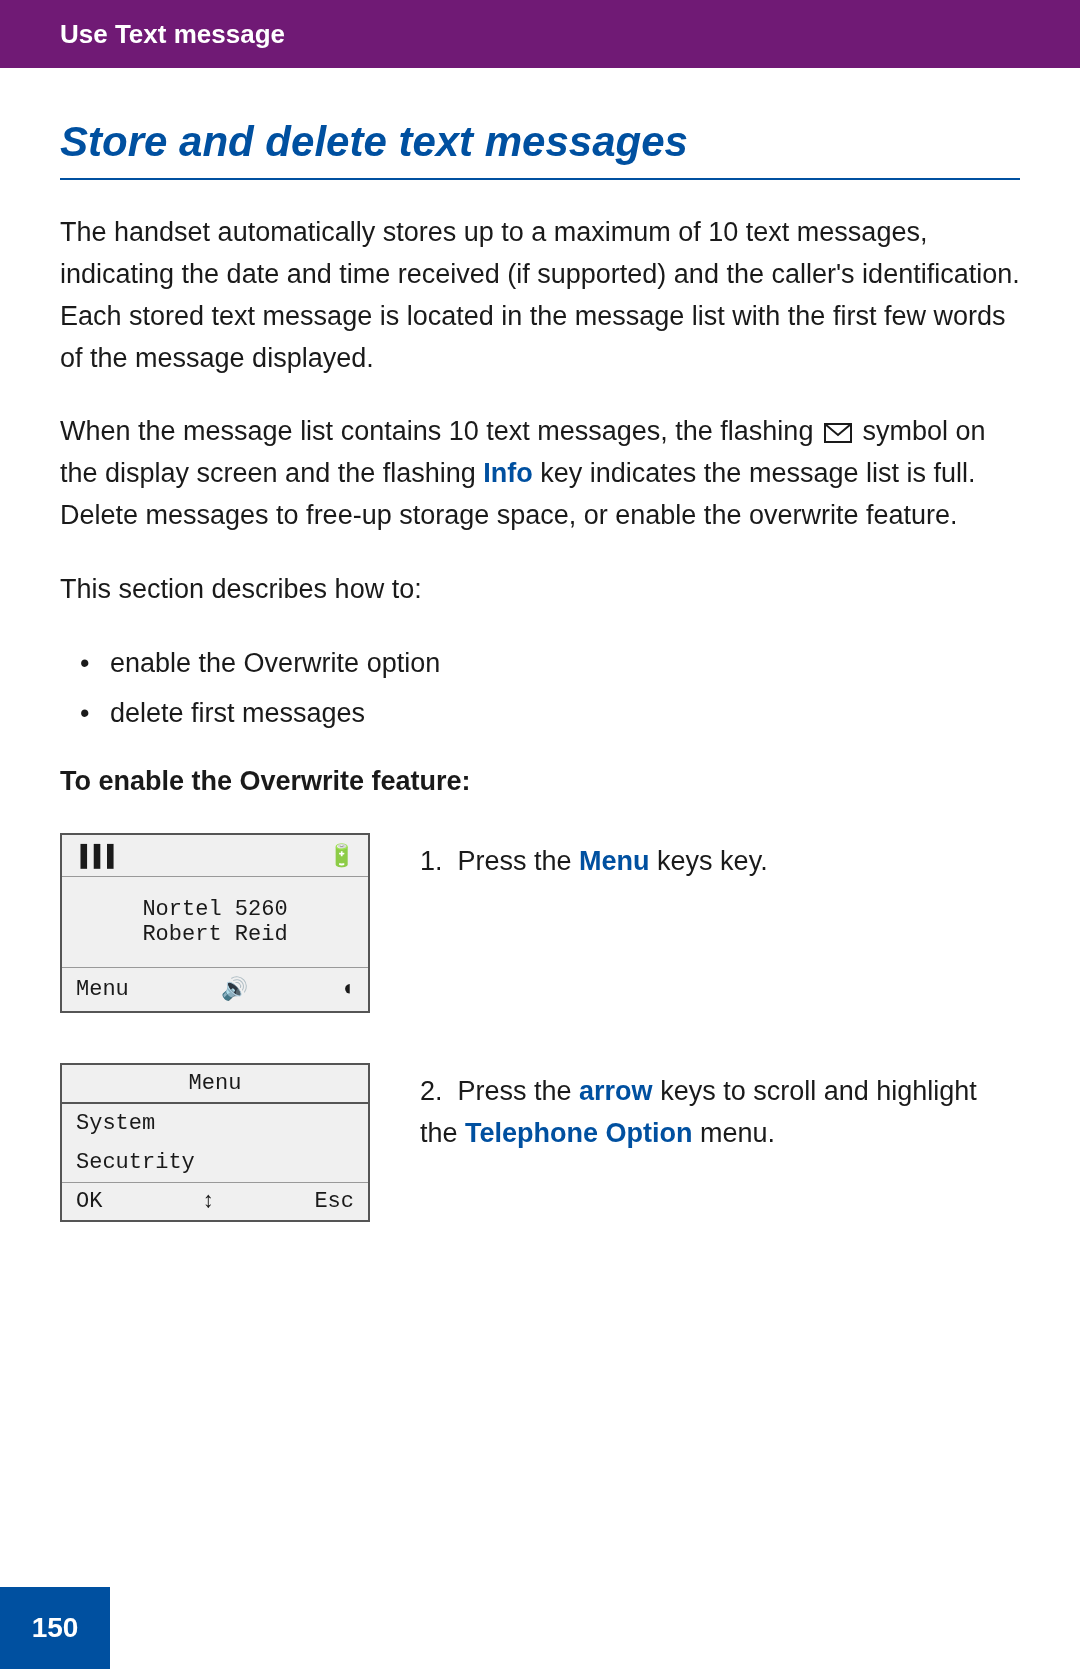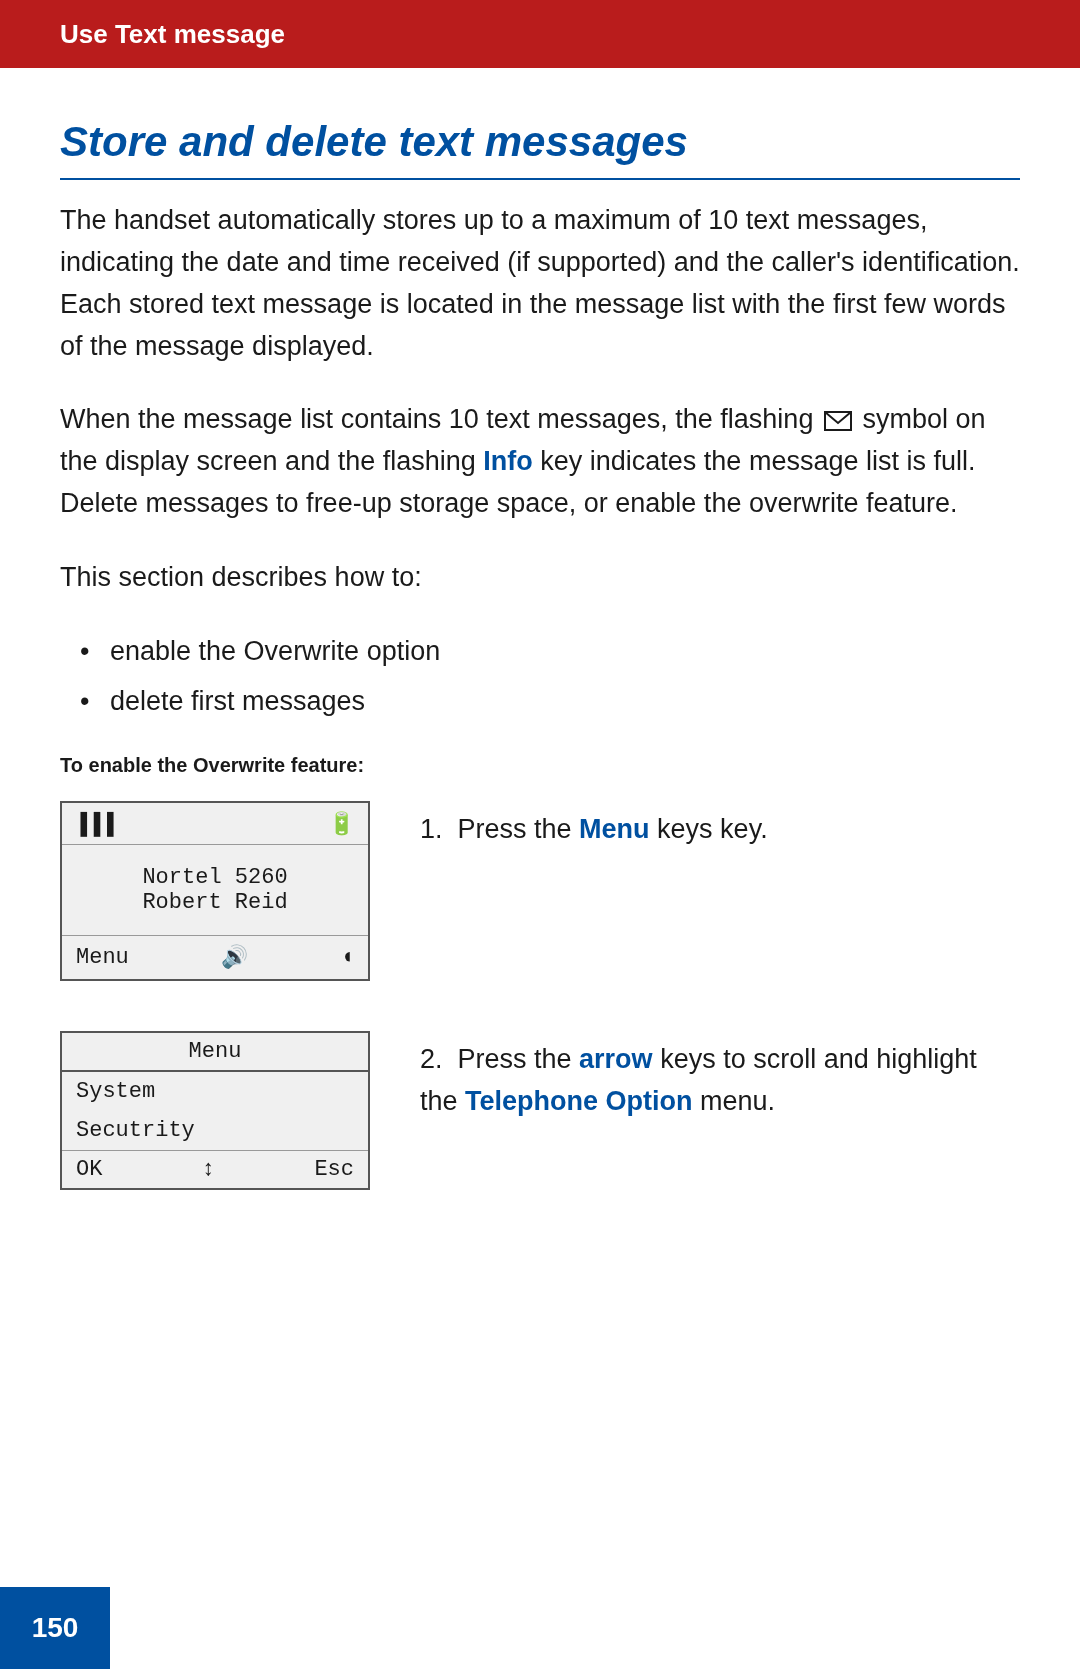--- a/index.html
+++ b/index.html
@@ -8,21 +8,21 @@
       background: #ffffff;
       width: 1080px;
       min-height: 1669px;
       position: relative;
       font-size: 28px;
       color: #1a1a1a;
     }
 
     
     .top-banner {
-      background: #b91c1c;
+      background: #701a75;
       padding: 18px 60px;
       margin-bottom: 0;
     }
     .top-banner-text {
       color: #ffffff;
       font-weight: bold;
       font-size: 26px;
     }
 
     
@@ -30,21 +30,21 @@
       padding: 50px 60px 80px 60px;
     }
 
     
     .page-title {
       color: #0050a0;
       font-size: 42px;
       font-weight: bold;
       border-bottom: 2px solid #0050a0;
       padding-bottom: 12px;
-      margin-bottom: 20px;
+      margin-bottom: 32px;
       font-style: italic;
     }
 
     
     .body-para {
       font-size: 27px;
       line-height: 1.55;
       margin-bottom: 32px;
       color: #1a1a1a;
     }
@@ -78,23 +78,23 @@
     }
     .bullet-list li::before {
       content: "•";
       position: absolute;
       left: 0;
       color: #1a1a1a;
     }
 
     
     .bold-heading {
-      font-size: 20px;
-      font-weight: bold;
-      margin-bottom: 24px;
+      font-size: 27px;
+      font-weight: bold;
+      margin-bottom: 36px;
     }
 
     
     .step-row {
       display: flex;
       flex-direction: row;
       align-items: flex-start;
       margin-bottom: 50px;
       gap: 50px;
     }

